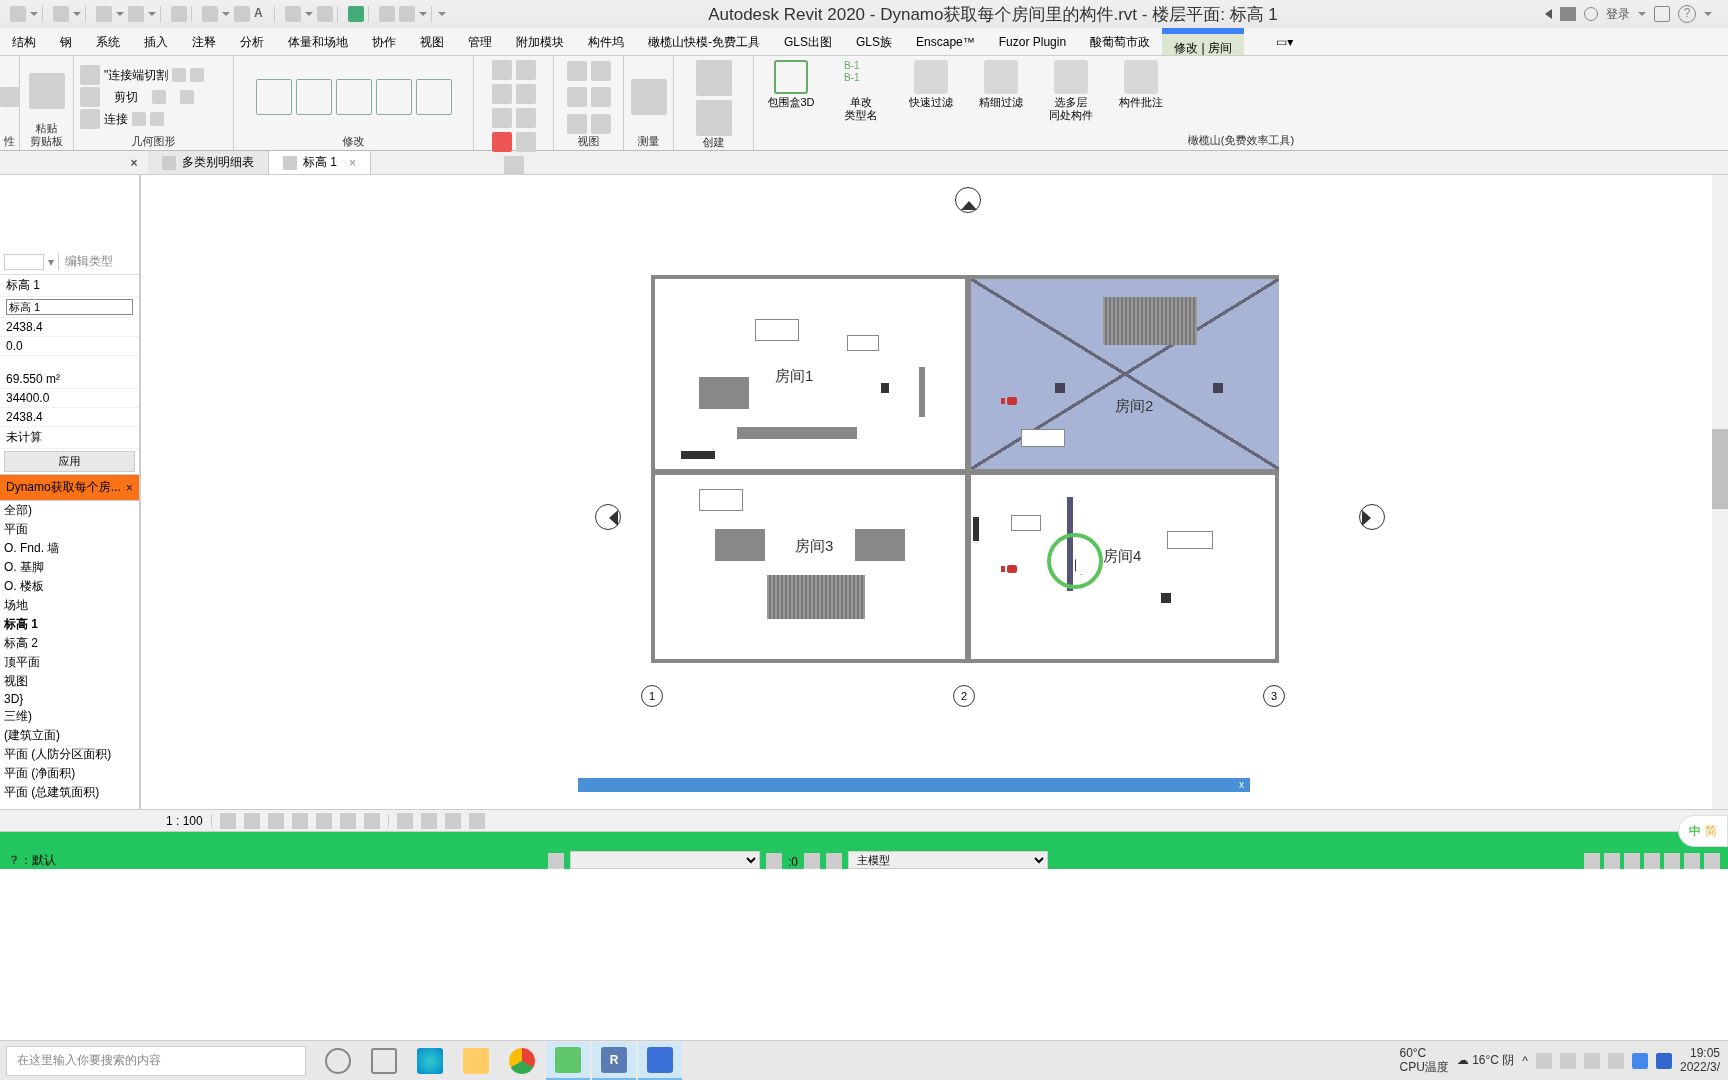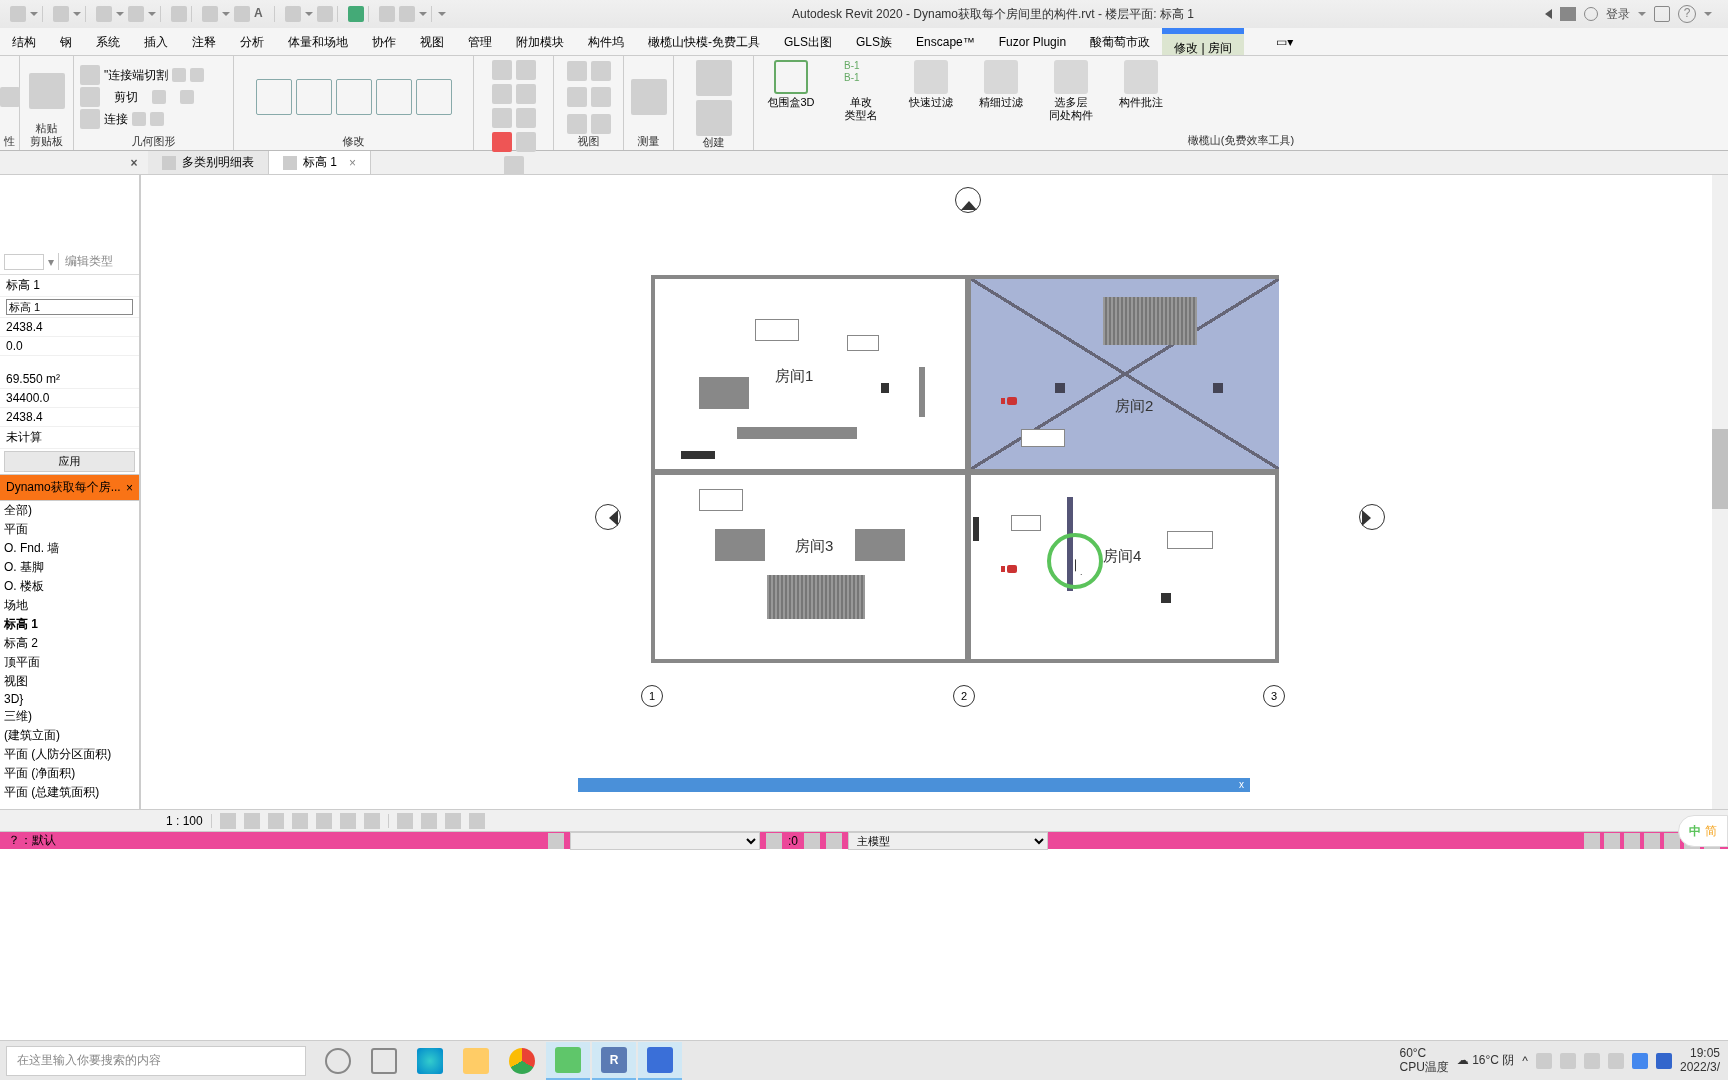--- a/index.html
+++ b/index.html
@@ -1,21 +1,21 @@
 <!DOCTYPE html>
 <html><head>
 <meta charset="utf-8">
 <style>
 *{margin:0;padding:0;box-sizing:border-box;font-family:"Microsoft YaHei",Arial,sans-serif;font-size:12px}
 body{width:1728px;height:1080px;background:#fff;overflow:hidden;position:relative}
 .titlebar{height:28px;background:linear-gradient(#f0f0f0,#e8e8e8);display:flex;align-items:center;padding:0 6px;gap:6px}
 .tb-icon{width:16px;height:16px;background:#ccc;border-radius:2px}
 .tb-dd{width:8px;height:4px;background:#888;clip-path:polygon(0 0,100% 0,50% 100%)}
 .tb-group{display:flex;align-items:center;gap:4px;padding:0 4px;border-right:1px solid #ccc}
-.title-text{flex:1;text-align:center;color:#333;font-size:12px}
+.title-text{flex:1;text-align:center;color:#333;font-size:17px}
 .tb-right{display:flex;align-items:center;gap:8px;padding-right:10px;color:#555}
 .arrow-l{border:5px solid transparent;border-right:7px solid #555}
 .binoc{width:16px;height:14px;background:#888}
 .user{width:14px;height:14px;border:1.5px solid #888;border-radius:50%;position:relative}
 .help{width:18px;height:18px;border:1.5px solid #888;border-radius:50%;text-align:center;line-height:15px;color:#888}
 .menubar{height:28px;background:#f5f5f5;display:flex;align-items:center;border-bottom:1px solid #ccc}
 .menubar span{padding:0 12px;height:100%;line-height:28px;cursor:pointer}
 .menubar span.active{background:#dce5d0;border-top:6px solid #3b82f6}
 .ribbon{height:95px;background:#f5f5f5;display:flex;border-bottom:1px solid #bbb}
 .rpanel{border-right:1px solid #ccc;display:flex;flex-direction:column;align-items:center;justify-content:space-between;padding:4px 6px 2px}
@@ -68,21 +68,21 @@
 .elev.north .tri{border:8px solid transparent;border-bottom:9px solid #333;bottom:2px;left:5px}
 .elev.west{top:225px;left:-60px}
 .elev.west .tri{border:8px solid transparent;border-right:9px solid #333;right:2px;top:5px}
 .elev.east{top:225px;right:-110px}
 .elev.east .tri{border:8px solid transparent;border-left:9px solid #333;left:2px;top:5px}
 .green-ring{position:absolute;width:56px;height:56px;border:4px solid #5bc35b;border-radius:50%;left:906px;top:358px}
 .cursor{position:absolute;left:934px;top:384px;width:12px;height:16px;background:#fff;clip-path:polygon(0 0,0 80%,30% 60%,50% 100%,65% 90%,45% 55%,80% 50%);border:1px solid #333}
 .statusbar{height:22px;background:#f0f0f0;display:flex;align-items:center;padding:0 8px;gap:8px;border-top:1px solid #ccc;font-size:11px}
 .statusbar .sep{width:1px;height:14px;background:#ccc}
 .sicon{width:16px;height:16px;background:#ccc}
-.status2{height:18px;background:#ec4899;display:flex;align-items:center;padding:0 8px;gap:6px;border-top:1px solid #ccc;font-size:11px}
+.status2{height:38px;background:#22c55e;display:flex;align-items:flex-end;padding:0 8px;gap:6px;border-top:1px solid #ccc;font-size:11px}
 .status2 select,.status2 input{font-size:11px;border:1px solid #ccc;padding:1px 4px}
 .status2 .right-icons{margin-left:auto;display:flex;gap:4px}
 .taskbar{position:absolute;bottom:0;left:0;right:0;height:40px;background:#e8e8e8;display:flex;align-items:center;border-top:1px solid #ccc}
 .search-box{flex:0 0 300px;height:30px;margin-left:6px;background:#fff;border:1px solid #ccc;display:flex;align-items:center;padding:0 10px;color:#888;font-size:13px}
 .task-icons{display:flex;gap:2px;margin-left:10px}
 .tico{width:44px;height:38px;display:flex;align-items:center;justify-content:center}
 .tico .i{width:26px;height:26px;border-radius:3px}
 .tico.active{border-bottom:2px solid #76b9ed;background:#d0e8f5}
 .tray{margin-left:auto;display:flex;align-items:center;gap:8px;padding-right:8px;font-size:11px;color:#333}
 .tray .weather{display:flex;flex-direction:column;align-items:flex-start;line-height:1.1}

